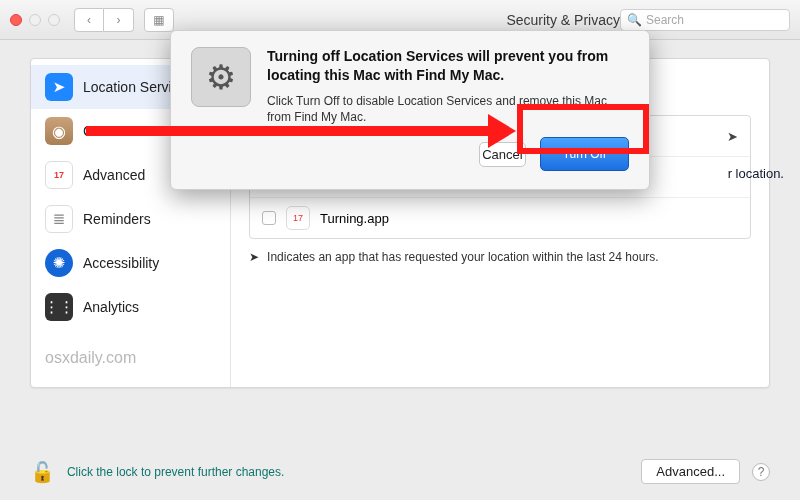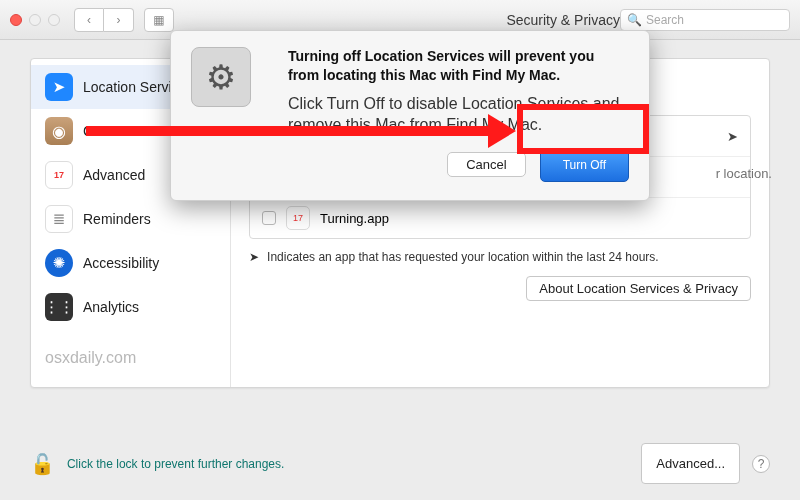--- a/index.html
+++ b/index.html
@@ -40,40 +40,40 @@
   .app-list { border:1px solid #d9d9d9; border-radius:4px; background:#fff; margin-top:44px; }
   .app-row { display:flex; align-items:center; gap:10px; padding:8px 12px; border-bottom:1px solid #eee; }
   .app-row:last-child { border-bottom:none; }
   .chk { width:14px; height:14px; border:1px solid #bbb; border-radius:3px; display:inline-flex; align-items:center; justify-content:center; font-size:10px; color:#fff; }
   .chk.on { background:#2f82ff; border-color:#2f82ff; }
   .app-ic { width:24px; height:24px; border-radius:5px; display:flex; align-items:center; justify-content:center; font-size:14px; color:#fff; }
   .ic-w { background: linear-gradient(#58b8ff,#2f82ff); }
   .ic-sp { background:#bfbfbf; }
   .ic-c2 { background:#fff; border:1px solid #ddd; color:#e33; font-size:9px; display:flex; flex-direction:column; line-height:1; }
   .app-row .arrow-ind { margin-left:auto; color:#444; font-size:13px; }
-  .loc-note-right { position:absolute; right:28px; top:126px; font-size:13px; color:#737373; }
+  .loc-note-right { position:absolute; right:16px; top:126px; font-size:13px; color:#0f172a; }
 
   .indicator { display:flex; align-items:flex-start; gap:8px; font-size:12px; color:#333; margin-top:10px; line-height:1.4; }
   .about-btn { align-self:flex-end; margin-top:10px; background:#fff; border:1px solid #c7c7c7; border-radius:4px; padding:4px 12px; font-size:13px; color:#222; }
 
   
   .footer { position:absolute; left:30px; right:30px; bottom:16px; display:flex; align-items:center; gap:12px; }
   .lock { font-size:20px; color:#d59a2a; }
   .footer-text { flex:1; font-size:12px; color:#0f766e; }
-  .adv-btn { background:#fff; border:1px solid #c7c7c7; border-radius:4px; padding:12px 14px; font-size:13px; color:#222; }
+  .adv-btn { background:#fff; border:1px solid #c7c7c7; border-radius:4px; padding:4px 14px; font-size:13px; color:#222; }
   .help { width:18px; height:18px; border-radius:50%; border:1px solid #bbb; background:#fff; color:#777; font-size:12px; display:flex; align-items:center; justify-content:center; }
 
   
   .sheet { position:absolute; top:30px; left:170px; width:480px; background:#f6f6f6; border:1px solid #cfcfcf; border-radius:6px; box-shadow:0 8px 24px rgba(0,0,0,.35); padding:16px 20px 18px; display:flex; gap:16px; z-index:20; }
   .sheet-icon { width:60px; height:60px; border-radius:8px; background:#d8d8d8; display:flex; align-items:center; justify-content:center; font-size:34px; color:#555; flex-shrink:0; border:1px solid #bbb; }
-  .sheet-body { flex:1; display:flex; flex-direction:column;margin-left:21px; }
+  .sheet-body { flex:1; display:flex; flex-direction:column; }
   .sheet-body h3 { font-size:14px; font-weight:bold; color:#111; line-height:1.35; margin-bottom:8px; }
-  .sheet-body p { font-size:16px; color:#333; line-height:1.35; margin-bottom:12px; }
+  .sheet-body p { font-size:12px; color:#333; line-height:1.35; margin-bottom:12px; }
   .sheet-btns { display:flex; gap:14px; justify-content:flex-end; align-items:center; }
-  .btn-cancel { background:#fff; border:1px solid #c7c7c7; border-radius:5px; padding:4px 18px; font-size:13px; color:#222; }
+  .btn-cancel { background:#fff; border:1px solid #c7c7c7; border-radius:5px; padding:4px 2px; font-size:13px; color:#222; }
   .btn-confirm { background:linear-gradient(#4aa2ff,#1c6fe0); color:#fff; border:1px solid #1559b8; border-radius:5px; padding:9px 22px; font-size:12px; }
 
   
   .hl-confirm { position:absolute; top:104px; left:517px; width:132px; height:50px; border:6px solid #ff1a1a; z-index:22; pointer-events:none; }
   .red-arrow { position:absolute; top:122px; left:86px; width:430px; height:18px; z-index:23; pointer-events:none; }
   .red-arrow .stem { position:absolute; top:4px; left:0; right:28px; height:10px; background:#ff1a1a; }
   .red-arrow .head { position:absolute; right:0; top:-8px; width:0; height:0; border-left:28px solid #ff1a1a; border-top:17px solid transparent; border-bottom:17px solid transparent; }
 </style>
 </head>
 <body>
@@ -149,21 +149,20 @@
           <span class="app-ic ic-c2">
               <span>17</span>
             </span>
           <span>Turning.app</span>
         </div>
       </div>
       <div class="indicator">
         <span>➤</span>
         <span>Indicates an app that has requested your location within the last 24 hours.</span>
       </div>
-      <button class="about-btn">About Location Services &amp; Privacy</button>
     </div>
   </div>
 
   <div class="loc-note-right">r location.</div>
 
   <div class="footer">
     <span class="lock">🔓</span>
     <span class="footer-text">Click the lock to prevent further changes.</span>
     <button class="adv-btn">Advanced...</button>
     <span class="help">?</span>

